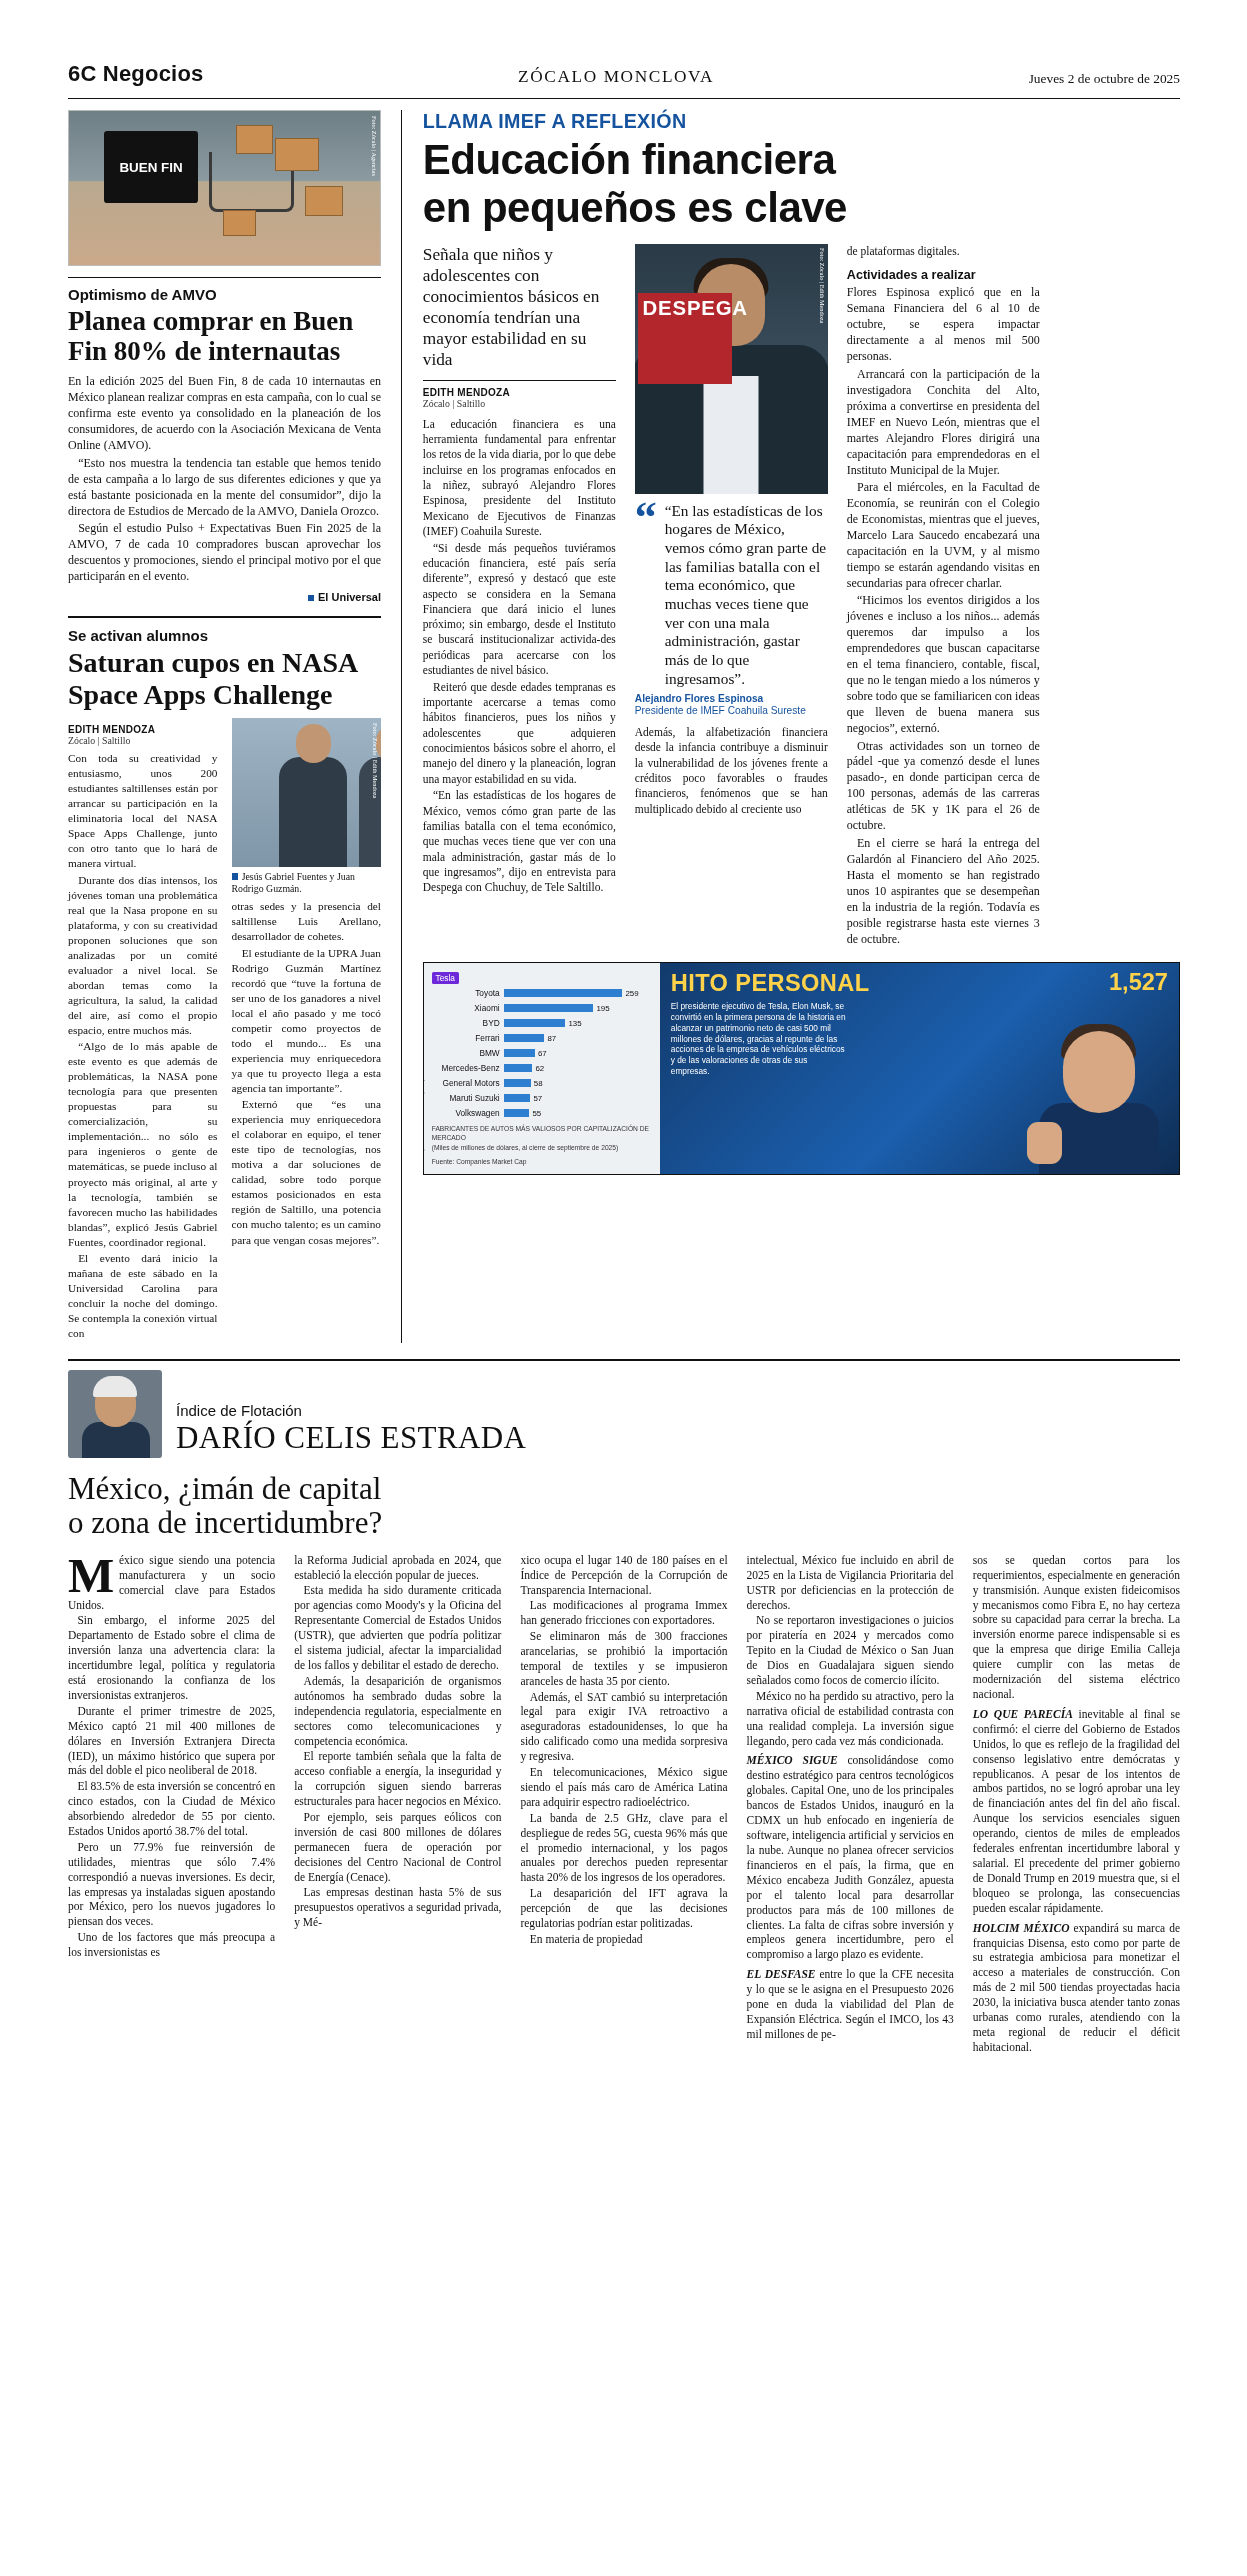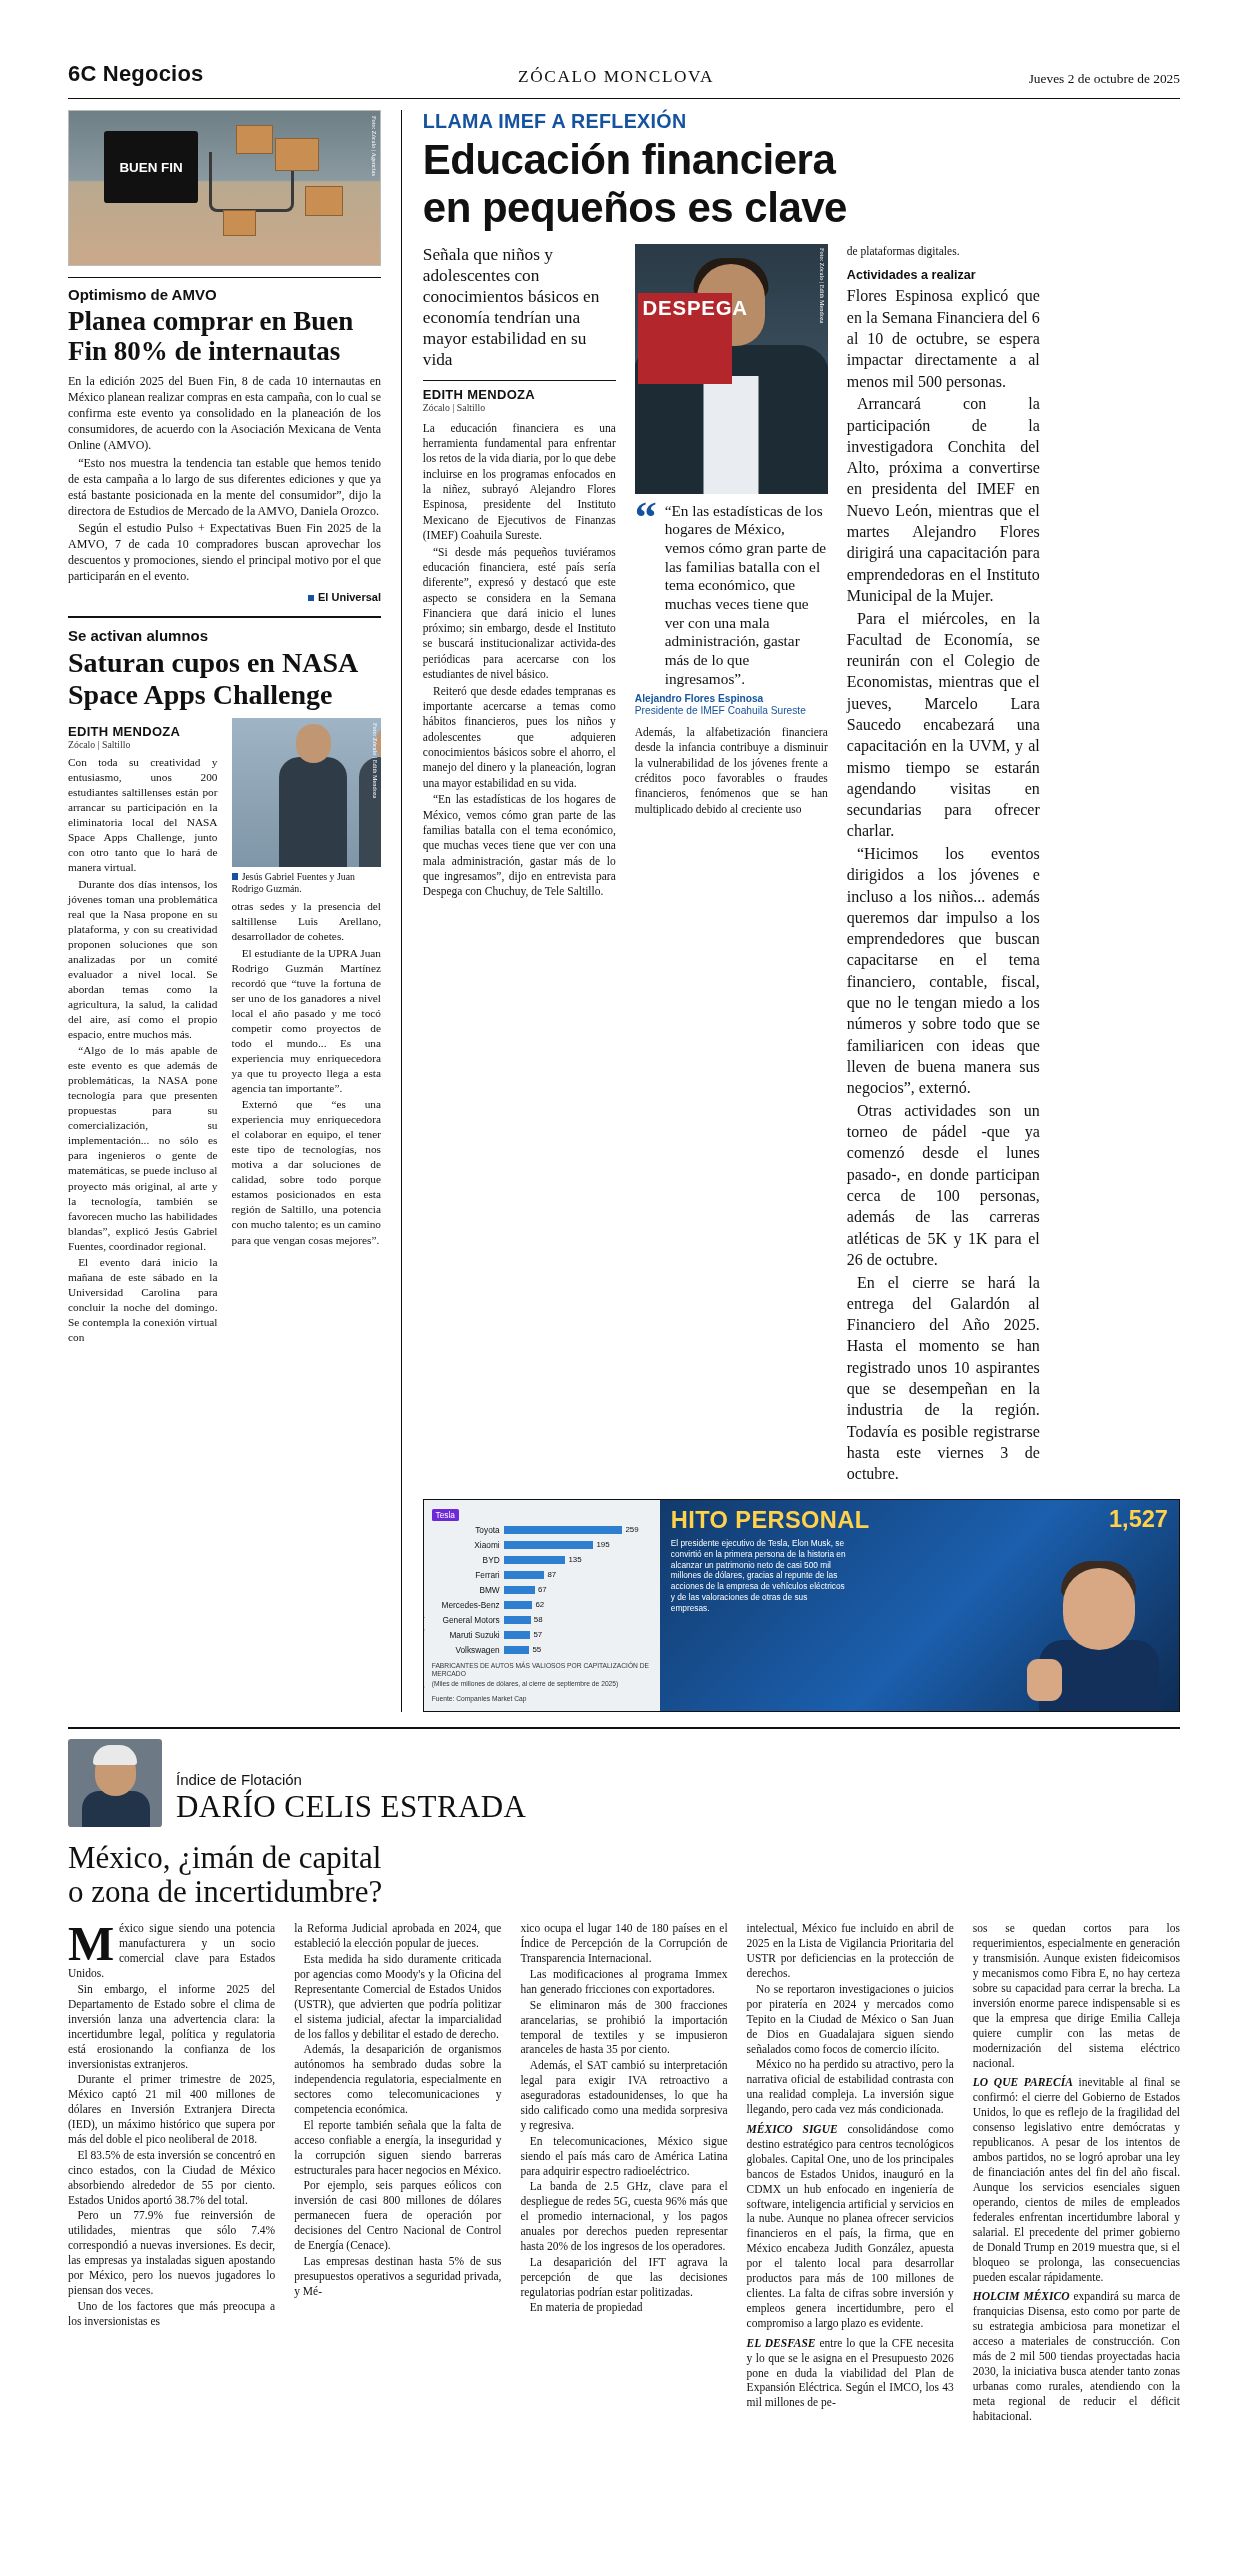--- a/index.html
+++ b/index.html
@@ -18,21 +18,21 @@
   .wrap{padding:0 68px;box-sizing:border-box;}
   .cols{display:flex;gap:20.4px;}
   .col{flex:1;}
 
   .kicker-blue{font-family:"Liberation Sans",sans-serif;font-weight:bold;color:#15539e;
     font-size:19.7px;letter-spacing:0.3px;text-transform:uppercase;}
   .headline-big{font-family:"Liberation Sans",sans-serif;font-weight:bold;font-size:42px;
     line-height:1.04;letter-spacing:-0.5px;margin:4.7px 0 0 0;}
   .sec-label{font-family:"Liberation Sans",sans-serif;font-weight:bold;font-size:15px;margin:0 0 3.1px 0;}
   .headline-med{font-family:"Liberation Serif",serif;font-weight:bold;font-size:27px;line-height:1.12;margin:1.6px 0 7.9px 0;}
-  .byline{font-family:"Liberation Sans",sans-serif;font-weight:bold;font-size:13px;letter-spacing:0.3px;margin-top:6.3px;}
+  .byline{font-family:"Liberation Sans",sans-serif;font-weight:bold;font-size:10px;letter-spacing:0.3px;margin-top:6.3px;}
   .byline-sub{font-family:"Liberation Serif",serif;font-size:9.8px;color:#333;margin-bottom:4.7px;}
   .body-text{font-size:12px;line-height:1.33;text-align:justify;hyphens:auto;}
   .body-text p{margin:0 0 1.6px 0;text-indent:10.2px;}
   .body-text p.first{text-indent:0;}
   .photo{background:#cfd3d8;position:relative;overflow:hidden;}
   .caption{font-size:9.8px;line-height:1.2;margin-top:3.9px;}
   .caption .sq{display:inline-block;width:6.3px;height:6.3px;background:#15539e;margin-right:3.9px;}
   .hr-thin{border-top:0.8px solid #111;margin:11px 0 7.9px 0;}
   .hr-thick{border-top:2.4px solid #111;margin:12.6px 0 9.4px 0;}
 
@@ -222,21 +222,21 @@
             <div class="body-text" style="font-size:11.5px;margin-top:7.9px;">
               <p class="first">Además, la alfabetización financiera desde la infancia contribuye a disminuir la vulnerabilidad de los jóvenes frente a créditos poco favorables o fraudes financieros, fenómenos que se han multiplicado debido al creciente uso</p>
             </div>
           </div>
 
           <div class="col" style="max-width:193px;">
             <div class="body-text" style="font-size:11.5px;">
               <p class="first">de plataformas digitales.</p>
             </div>
             <div class="sec-label" style="margin-top:9.4px;font-size:12.6px;">Actividades a realizar</div>
-            <div class="body-text" style="font-size:16px;margin-top:3.1px;">
+            <div class="body-text" style="font-size:12px;margin-top:3.1px;">
               <p class="first">Flores Espinosa explicó que en la Semana Financiera del 6 al 10 de octubre, se espera impactar directamente a al menos mil 500 personas.</p>
               <p>Arrancará con la participación de la investigadora Conchita del Alto, próxima a convertirse en presidenta del IMEF en Nuevo León, mientras que el martes Alejandro Flores dirigirá una capacitación para emprendedoras en el Instituto Municipal de la Mujer.</p>
               <p>Para el miércoles, en la Facultad de Economía, se reunirán con el Colegio de Economistas, mientras que el jueves, Marcelo Lara Saucedo encabezará una capacitación en la UVM, y al mismo tiempo se estarán agendando visitas en secundarias para ofrecer charlar.</p>
               <p>“Hicimos los eventos dirigidos a los jóvenes e incluso a los niños... además queremos dar impulso a los emprendedores que buscan capacitarse en el tema financiero, contable, fiscal, que no le tengan miedo a los números y sobre todo que se familiaricen con ideas que lleven de buena manera sus negocios”, externó.</p>
               <p>Otras actividades son un torneo de pádel -que ya comenzó desde el lunes pasado-, en donde participan cerca de 100 personas, además de las carreras atléticas de 5K y 1K para el 26 de octubre.</p>
               <p>En el cierre se hará la entrega del Galardón al Financiero del Año 2025. Hasta el momento se han registrado unos 10 aspirantes que se desempeñan en la industria de la región. Todavía es posible registrarse hasta este viernes 3 de octubre.</p>
             </div>
           </div>
         </div>
 

